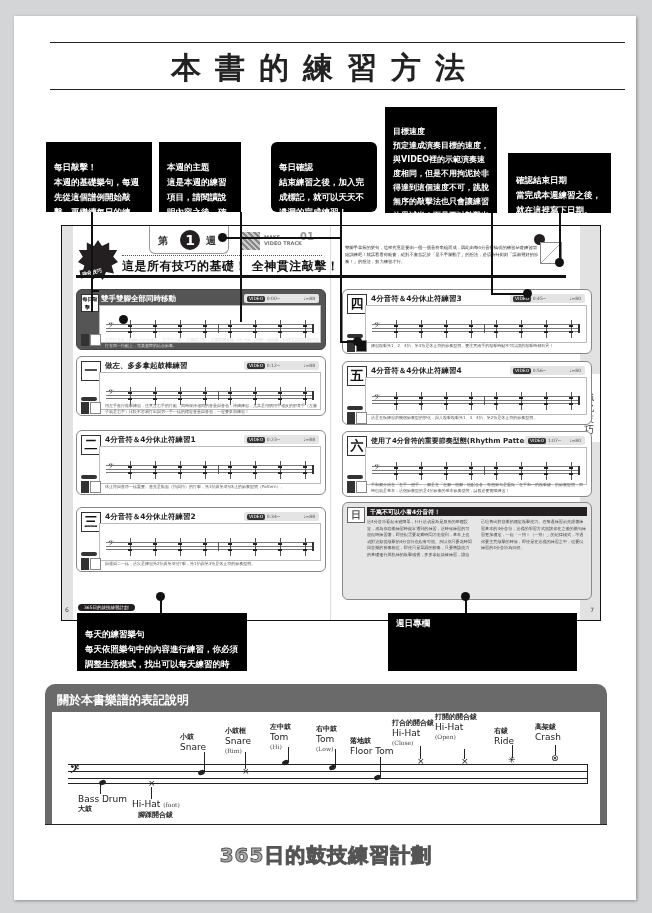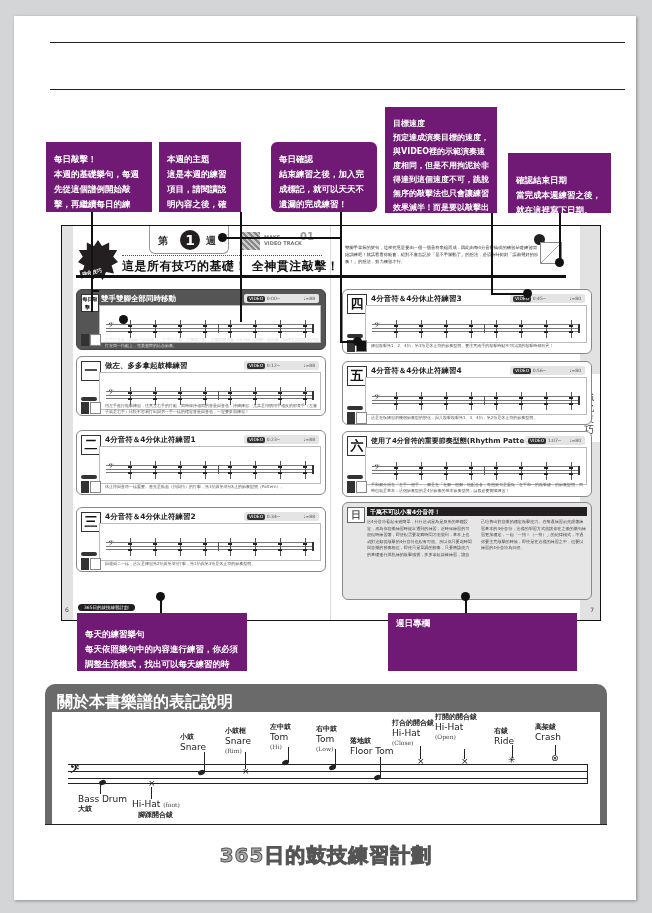--- a/index.html
+++ b/index.html
@@ -1,20 +1,20 @@
 <!DOCTYPE html>
 <html><head>
 <meta charset="utf-8">
 <style>
   * { box-sizing: border-box; margin: 0; padding: 0; }
   body { width: 652px; height: 913px; background: #d4d5d7; font-family: "DejaVu Sans", sans-serif; position: relative; overflow: hidden; }
   .page { position: absolute; left: 14px; top: 16px; width: 622px; height: 884px; background: #fff; box-shadow: 1px 1px 3px rgba(0,0,0,0.35); }
   .title-rule { position: absolute; left: 36px; width: 575px; height: 1px; background: #222; }
   .main-title { position: absolute; left: 0; width: 100%; top: 32px; text-align: center; font-size: 30px; font-weight: bold; letter-spacing: 14px; color: #222; }
-  .callout { position: absolute; background: #701a75; color: #fff; font-size: 8.5px; line-height: 15px; padding: 10px 8px; font-weight: bold; }
+  .callout { position: absolute; background: #000000; color: #fff; font-size: 8.5px; line-height: 15px; padding: 18px 8px; font-weight: bold; }
   .callout .c-title { display:block; }
   .vline { position: absolute; width: 1.5px; background: #111; }
   .hline { position: absolute; height: 1.5px; background: #111; }
   .dot { position: absolute; width: 9px; height: 9px; border-radius: 50%; background: #111; }
 
   
   .spread { position: absolute; left: 61px; top: 225px; width: 540px; height: 396px; border: 1.5px solid #111; background: #fff; }
   .left-margin { position: absolute; left: 0; top: 0; width: 11px; height: 100%; background: #e2e2e2; }
   .right-tab { position: absolute; right: 0; top: 0; width: 20px; height: 100%; background: #e2e2e2; }
   .right-tab .tab-white { position: absolute; left: 0; top: 148px; width: 20px; height: 68px; background: #fff; }
@@ -62,21 +62,21 @@
   .check-tag { position: absolute; left: 4px; width: 16px; height: 4px; background: #333; border-radius: 2px; }
 
   .tip { position: absolute; left: 280px; top: 276px; width: 250px; height: 98px; background: #e6e6e6; border: 1px solid #888; border-radius: 6px; }
   .tip-head { position: absolute; left: 24px; top: 4px; width: 220px; height: 9px; background: #231f20; color: #fff; font-size: 6px; font-weight: bold; line-height: 9px; padding-left: 3px; }
   .tip-body { position: absolute; left: 24px; top: 16px; width: 220px; font-size: 4.1px; line-height: 6.5px; color: #444; column-count: 2; column-gap: 8px; }
   .tip-icon { position: absolute; left: 4px; top: 4px; width: 18px; height: 16px; border: 1.5px solid #666; background: #fff; font-size: 10px; text-align: center; line-height: 14px; color: #555; font-weight: bold; }
   .book-tag { position: absolute; left: 16px; top: 378px; padding: 1px 6px; background: #231f20; color: #fff; font-size: 4.5px; border-radius: 4px; }
 
   
   .notation { position: absolute; left: 45px; top: 684px; width: 562px; height: 140px; background: #6a6a6a; border-radius: 10px 10px 0 0; }
-  .notation-title { position: absolute; left: 12px; top: 8px; color: #fff; font-size: 16px; font-weight: bold; }
+  .notation-title { position: absolute; left: 12px; top: 8px; color: #fff; font-size: 12px; font-weight: bold; }
   .notation-inner { position: absolute; left: 7px; top: 28px; width: 548px; height: 112px; background: #fff; }
   .n-staff { position: absolute; left: 16px; top: 52px; width: 520px; height: 20px; border-top: 1px solid #222; border-bottom: 1px solid #222; }
   .n-staff::before { content:""; position:absolute; left:0; right:0; top:6px; border-top:1px solid #222; }
   .n-staff::after { content:""; position:absolute; left:0; right:0; top:13px; border-top:1px solid #222; }
   .n-staff-end { position: absolute; left: 535px; top: 52px; width: 1px; height: 20px; background: #222; }
   .n-clef { position: absolute; left: 18px; top: 50px; font-size: 14px; color: #222; font-weight: bold; }
   .inst { position: absolute; font-size: 9px; color: #222; line-height: 10px; }
   .inst .zh { font-size: 7px; font-weight: bold; }
   .inst .sub { font-family: "DejaVu Serif", serif; font-size: 6px; color: #444; }
   .stem { position: absolute; width: 1px; background: #222; }
@@ -84,20 +84,21 @@
   .xhead { position: absolute; font-size: 9px; line-height: 9px; color: #222; }
 
   .bottom-rule { position: absolute; left: 45px; top: 824px; width: 562px; height: 1px; background: #222; }
   .brand { position: absolute; left: 0; width: 100%; top: 842px; text-align: center; font-size: 20px; font-weight: bold; color: #aaa; letter-spacing: 1px; -webkit-text-stroke: 1px #555; }
 </style>
 </head>
 <body>
 
 <div class="page">
   <div class="title-rule" style="top:26px"></div>
+  <div class="main-title">本書的練習方法</div>
   <div class="title-rule" style="top:73px"></div>
 </div>
 
 <div class="callout" style="left:46px;top:142px;width:106px;height:70px;">
   <span class="c-title">每日敲擊！</span>
   <span>本週的基礎樂句，每週先從這個譜例開始敲擊，再繼續每日的練習。</span>
 </div>
 <div class="callout" style="left:159px;top:142px;width:82px;height:70px;">
   <span class="c-title">本週的主題</span>
   <span>這是本週的練習項目，請閱讀說明內容之後，確立明確的目標來練習演奏。</span>

